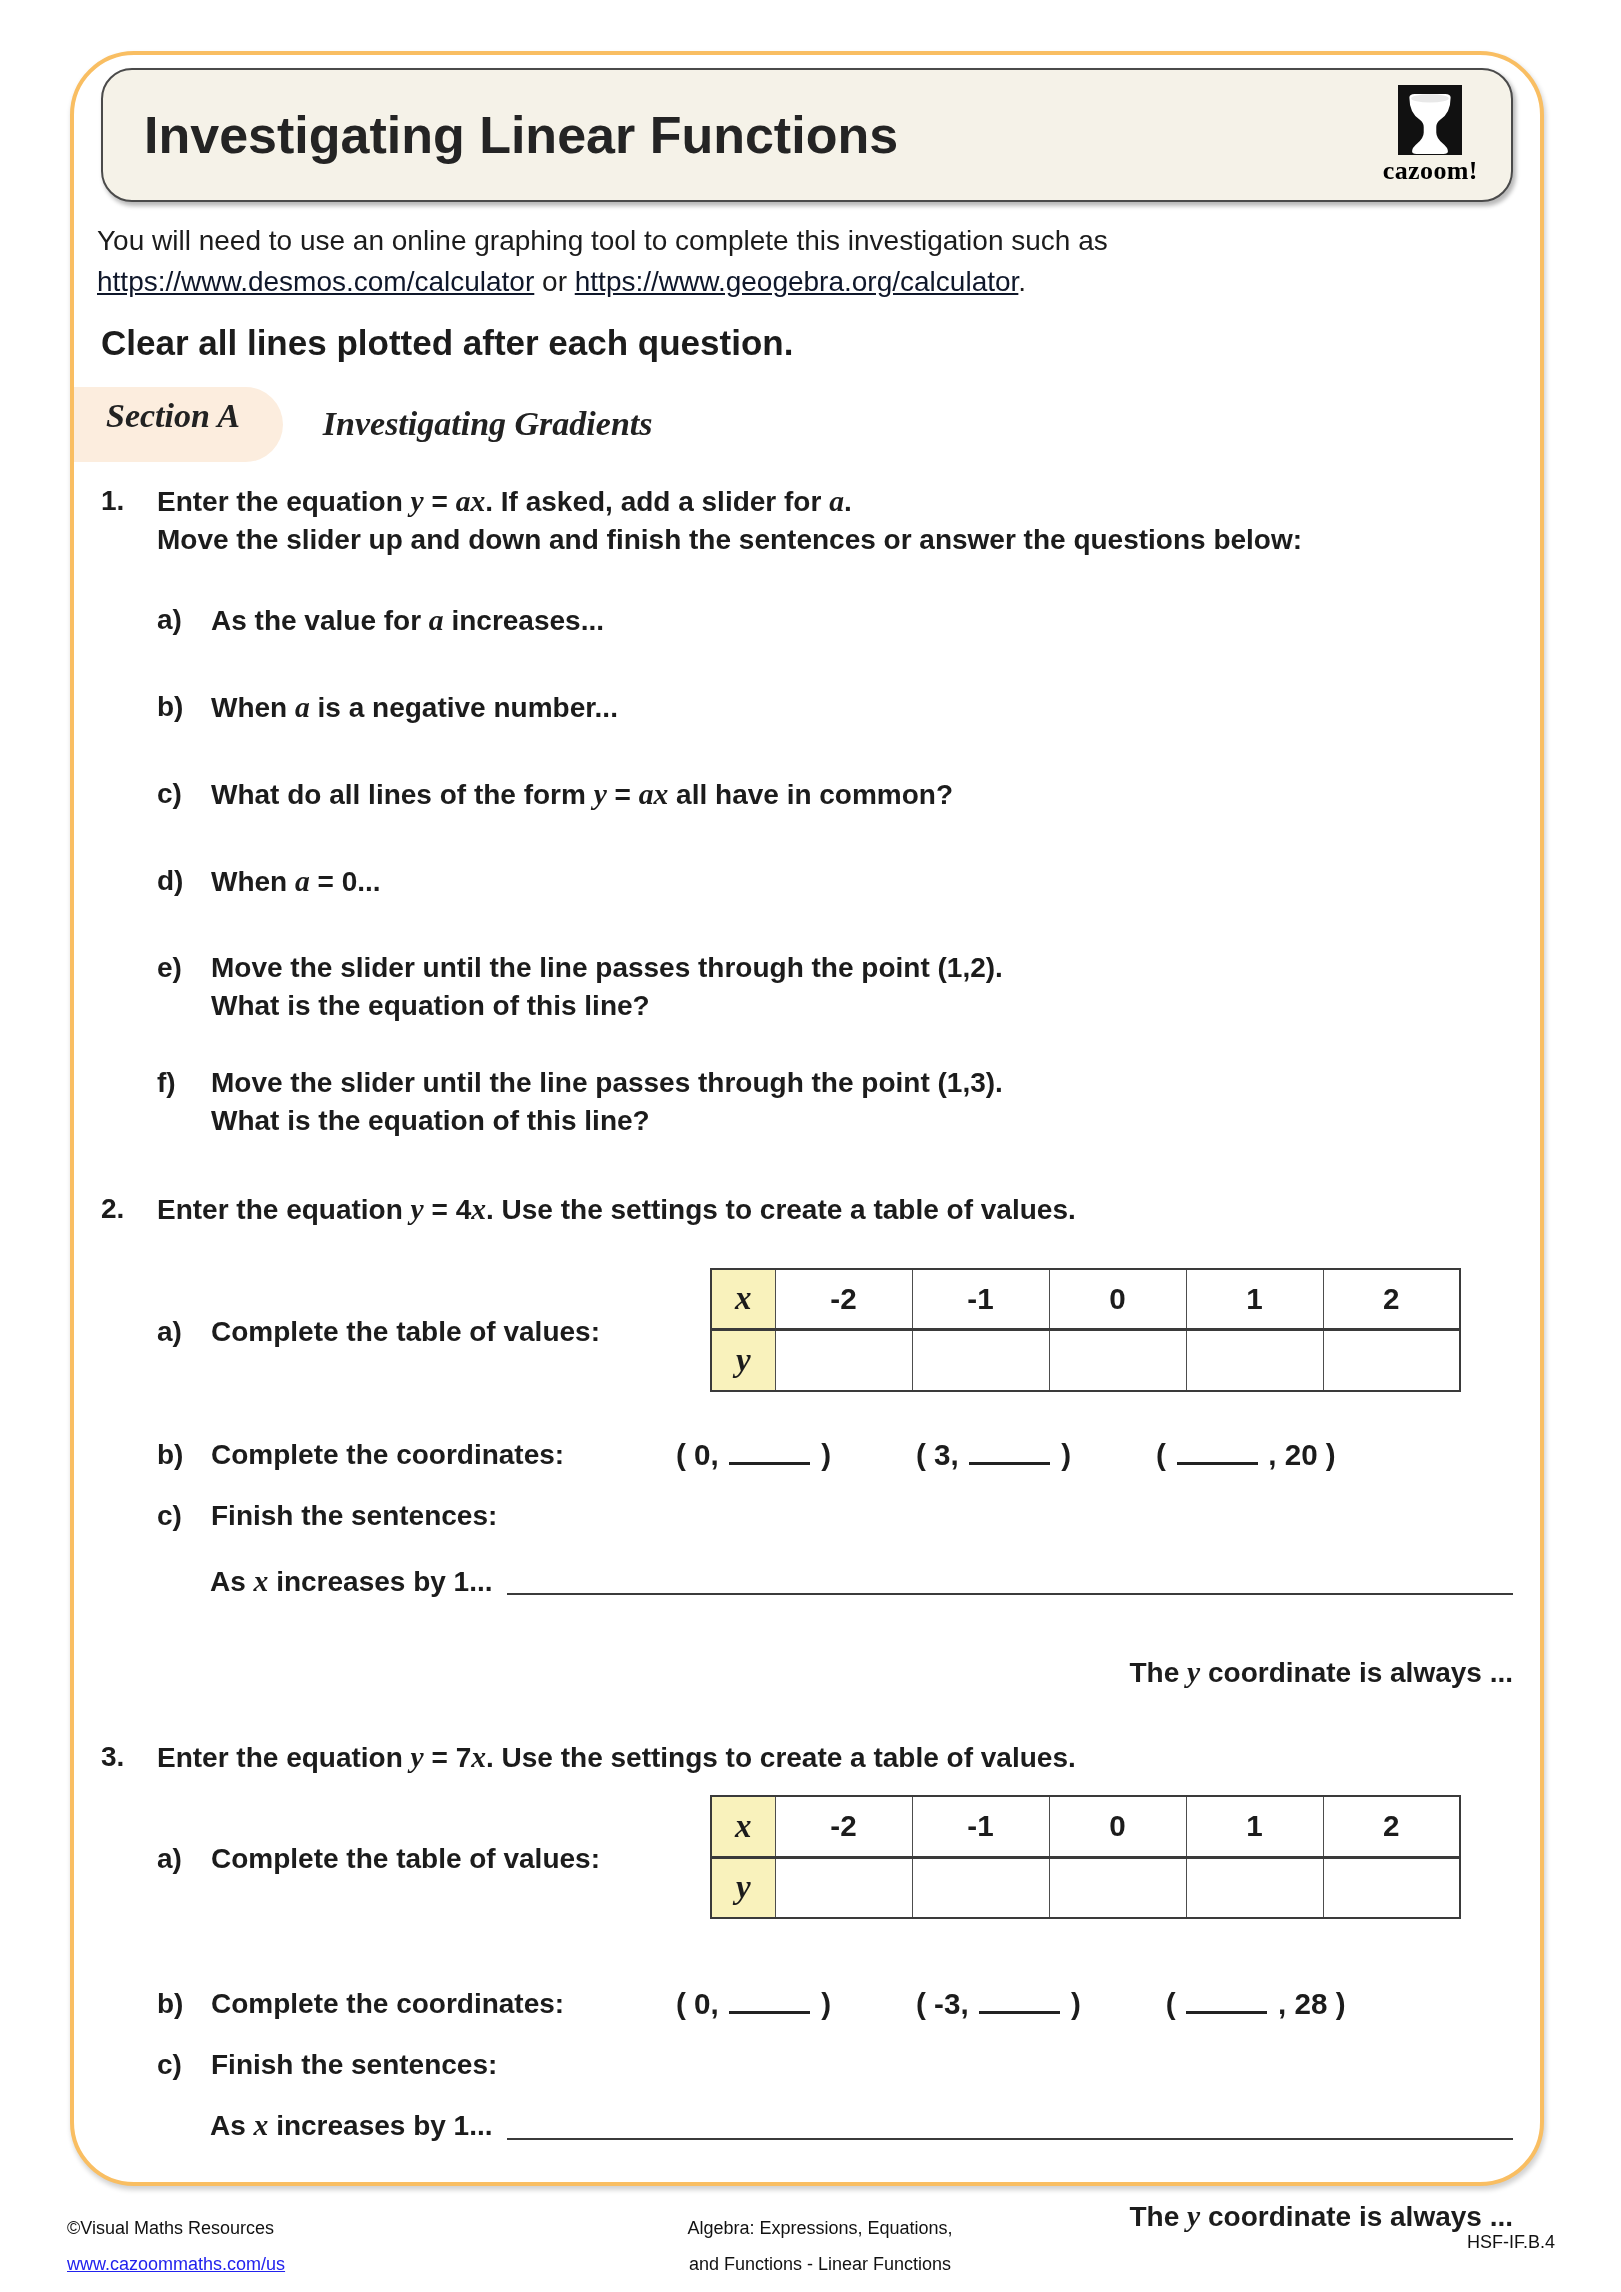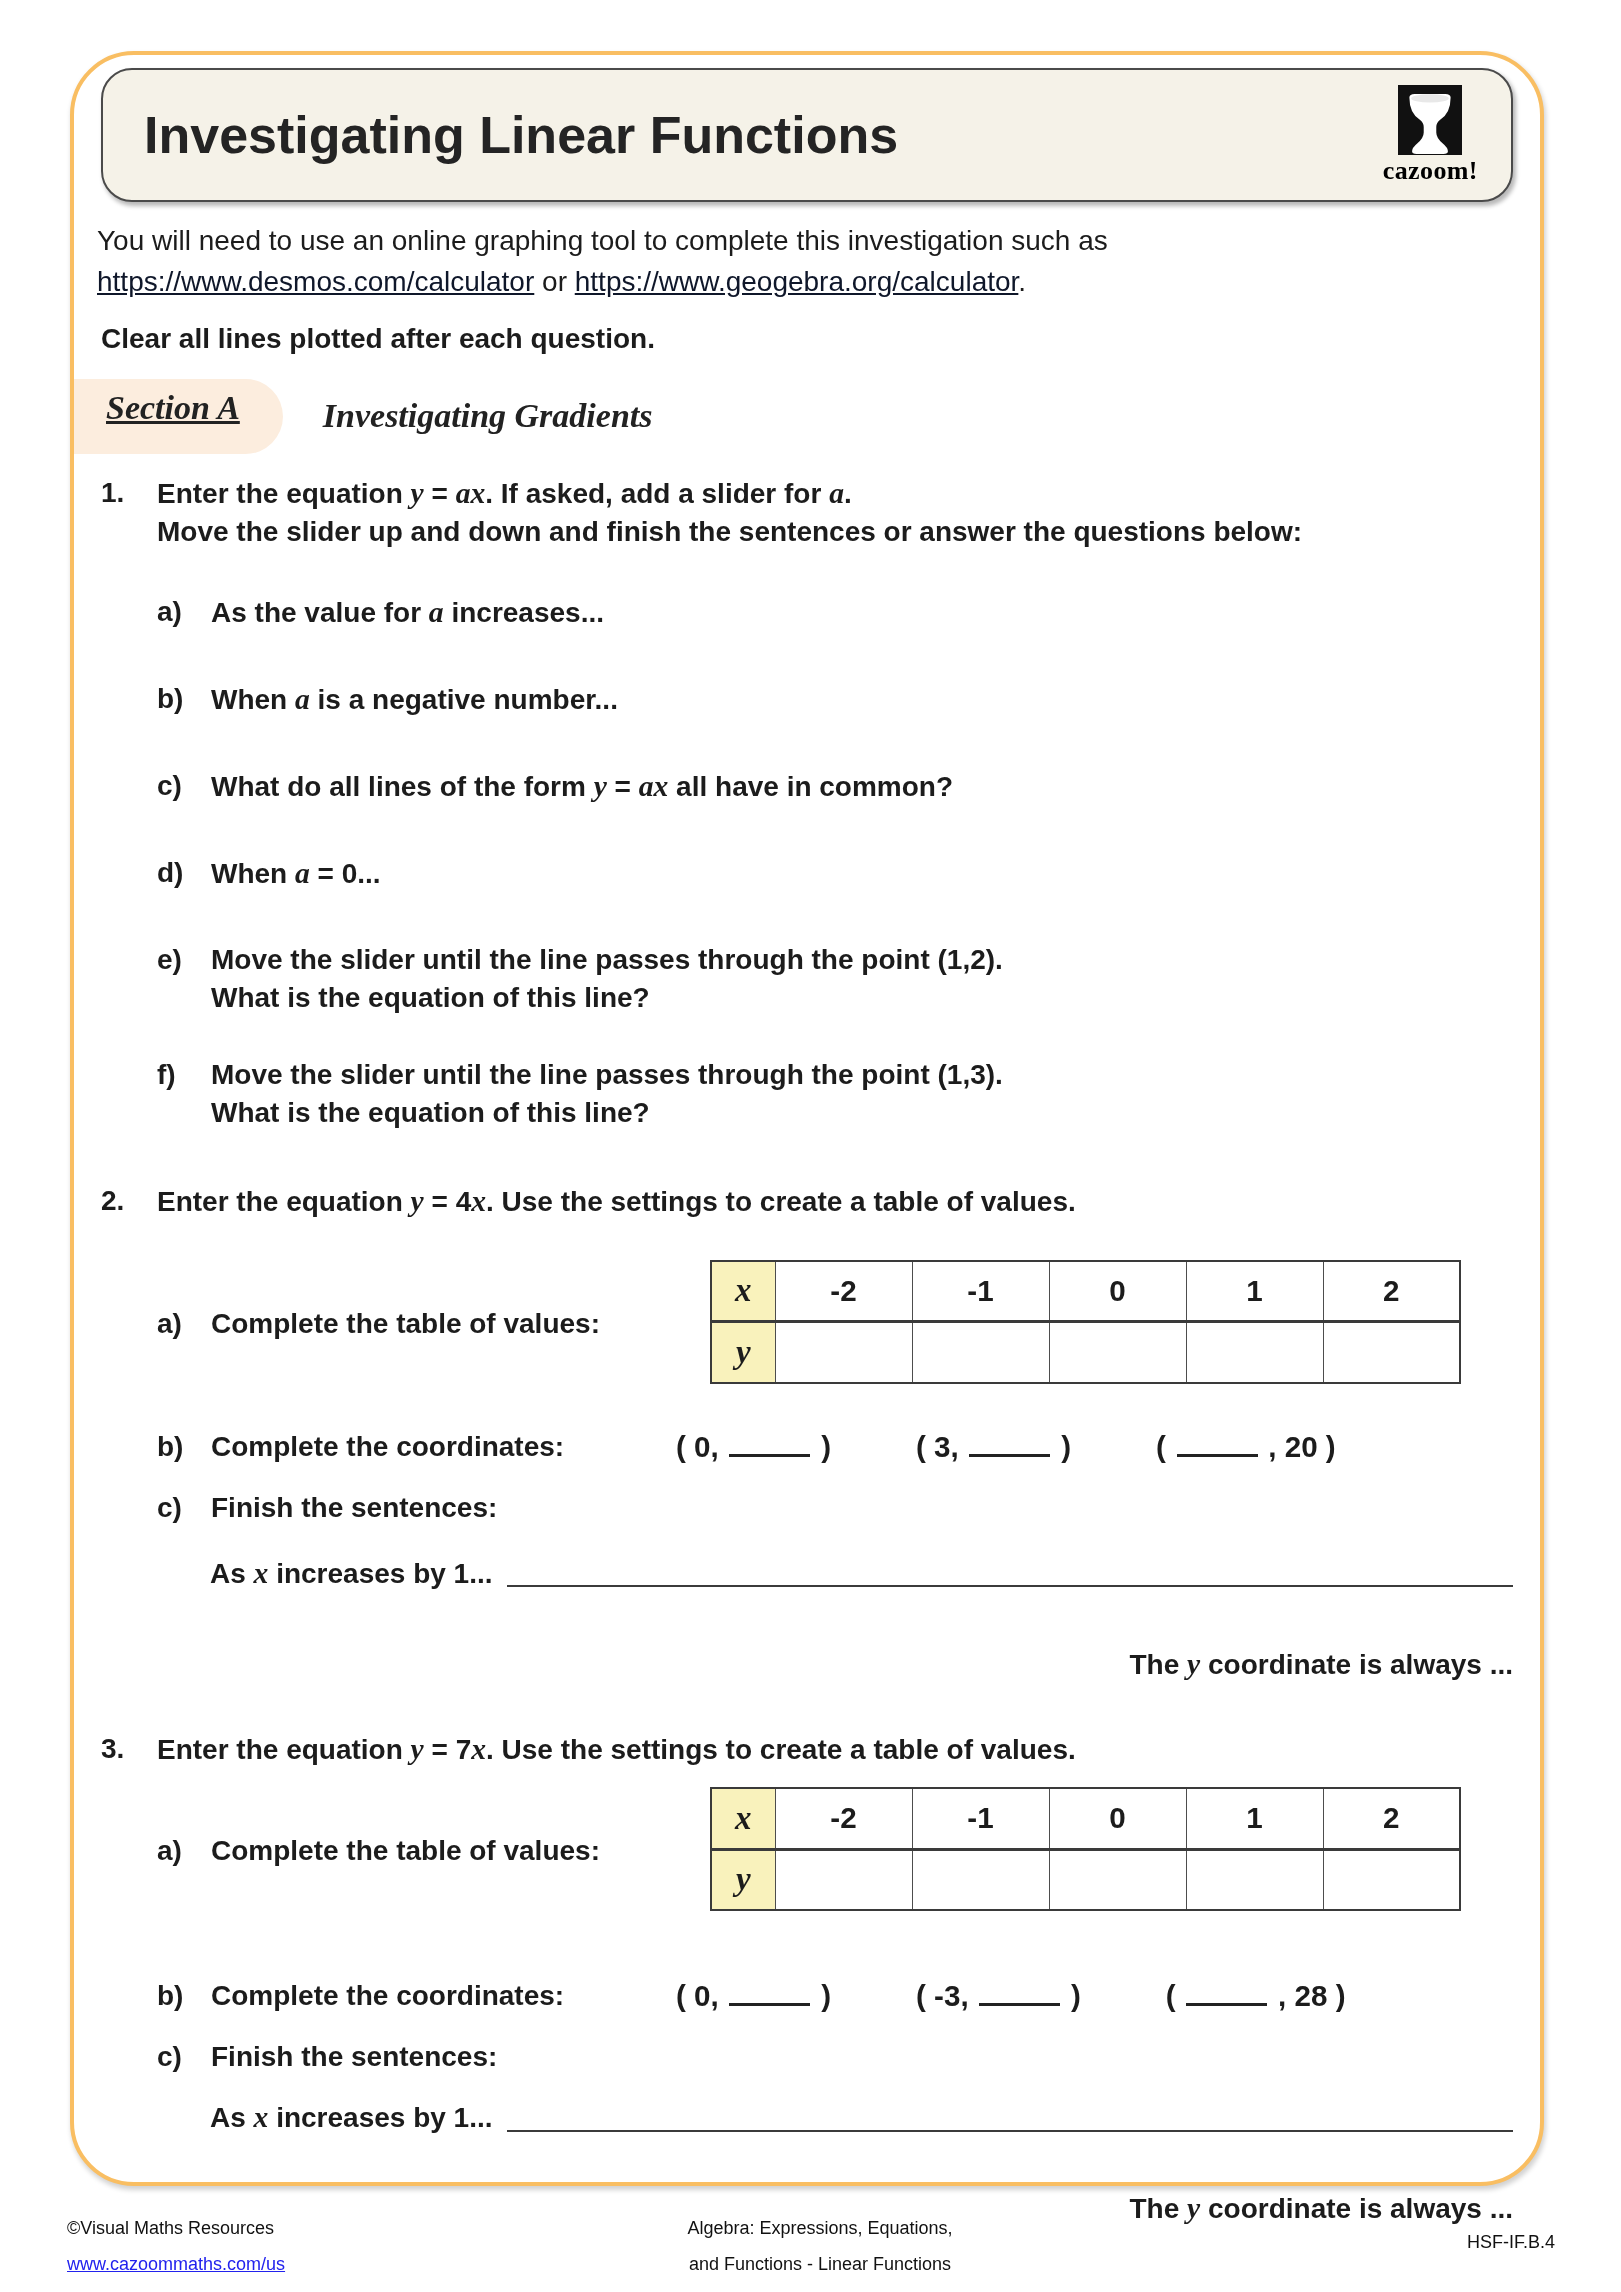--- a/index.html
+++ b/index.html
@@ -25,26 +25,26 @@
   .title { font-size:52px; font-weight:bold; color:#242424; letter-spacing:0; }
   .logo { display:flex; flex-direction:column; align-items:center; width:122px; }
   .logo-square { width:64px; height:70px; background:#111; display:flex;
     align-items:flex-end; justify-content:center; }
   .logo-text { font-family:"Liberation Serif", serif; font-weight:bold;
     font-size:26px; color:#000000; margin-top:0.9px; letter-spacing:0.4px; }
 
   
   .intro { margin:18px 23px 0; font-size:28px; font-weight:normal; line-height:41px; }
   .link { color:#0f172a; text-decoration:underline; cursor:pointer; }
-  .clear-note { margin:20.6px 27px 0; font-size:28px; font-weight:bold; }
+  .clear-note { margin:20.6px 27px 0; font-size:35px; font-weight:bold; }
 
   
   .section-row { margin-top:24px; display:flex; align-items:center; }
   .badge { background:#FCEDDE; border-radius:0 39px 39px 0;
-    height:75px; padding:0 43px 16px 32px; display:flex; align-items:center;text-decoration:underline; }
+    height:75px; padding:0 43px 16px 32px; display:flex; align-items:center; }
   .serif-head { font-family:"Liberation Serif", serif; font-style:italic;
     font-weight:bold; font-size:34px; color:#222; }
   .section-heading { margin-left:40px; }
 
   
   .q { margin:0 27px; font-size:28px; font-weight:bold; }
   .q1 { margin-top:19.7px; }
   .q-head { display:flex; line-height:38px; }
   .q-num { width:56px; flex:0 0 56px; }
   .q-body { flex:1; }

